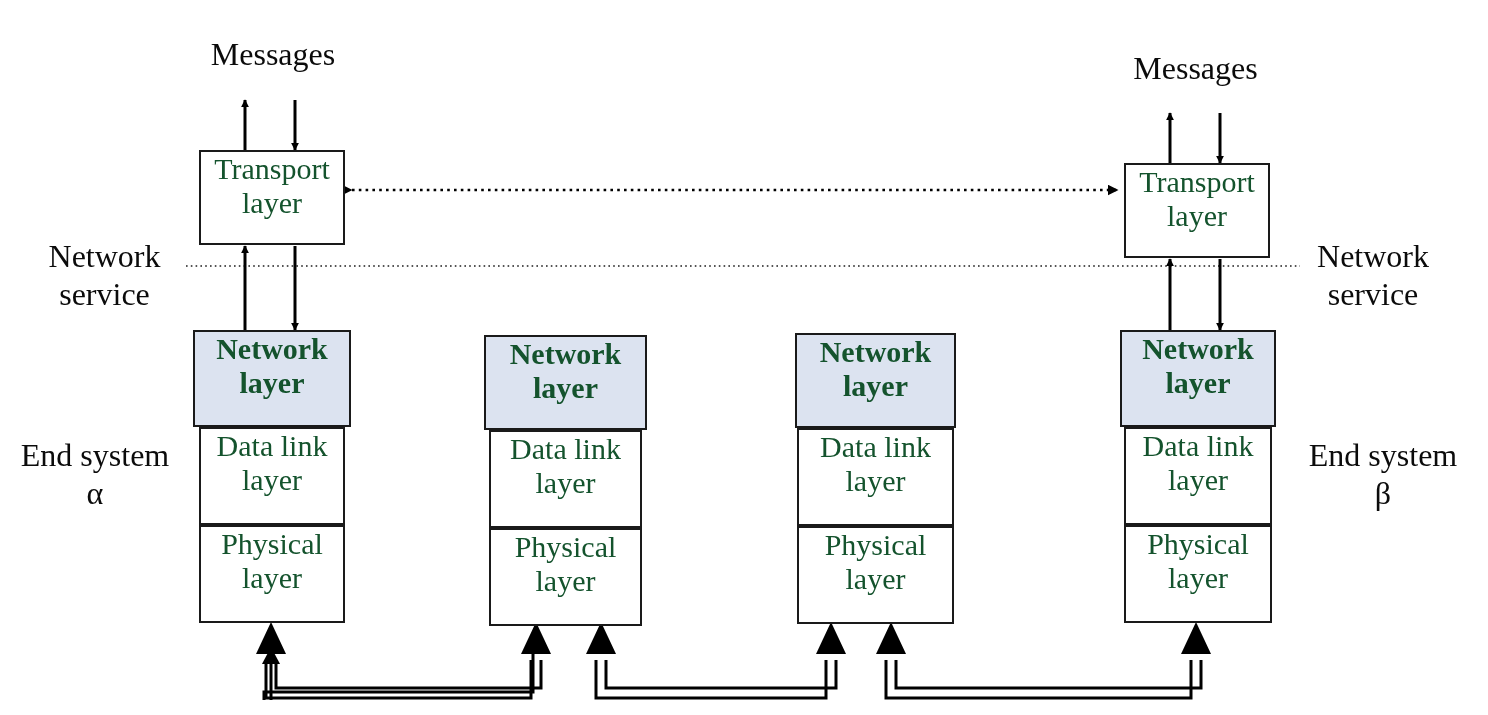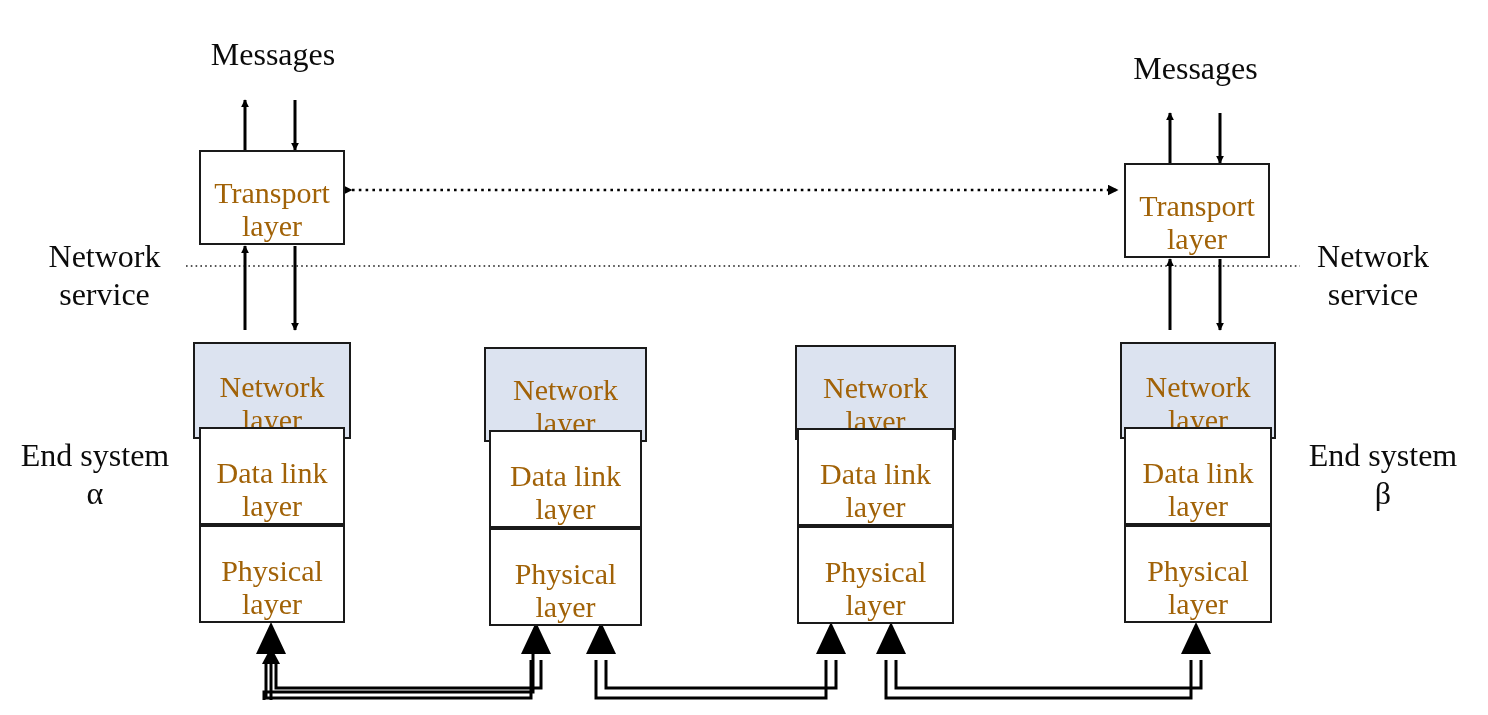--- a/index.html
+++ b/index.html
@@ -25,32 +25,31 @@
     height: 715px;
     pointer-events: none;
   }
   
   .box {
     position: absolute;
     box-sizing: border-box;
     border: 2px solid #1a1a1a;
     background: #ffffff;
     display: flex;
-    align-items: flex-end;
+    align-items: flex-start;
     justify-content: center;
     text-align: center;
     line-height: 1.12;
     font-size: 30px;
-    color: #a16207;
+    color: #14532d;
   }
   .box .txt { display: block; padding: 0 4px; }
   .box.net {
     background: #dce3f0;
-    font-weight: normal;
-    margin-top: 12px;
+    font-weight: bold;
   }
   
   .label {
     position: absolute;
     font-size: 32px;
     color: #000000;
     line-height: 1.18;
     text-align: center;
     white-space: pre-line;
     color: #0b0b0b;

